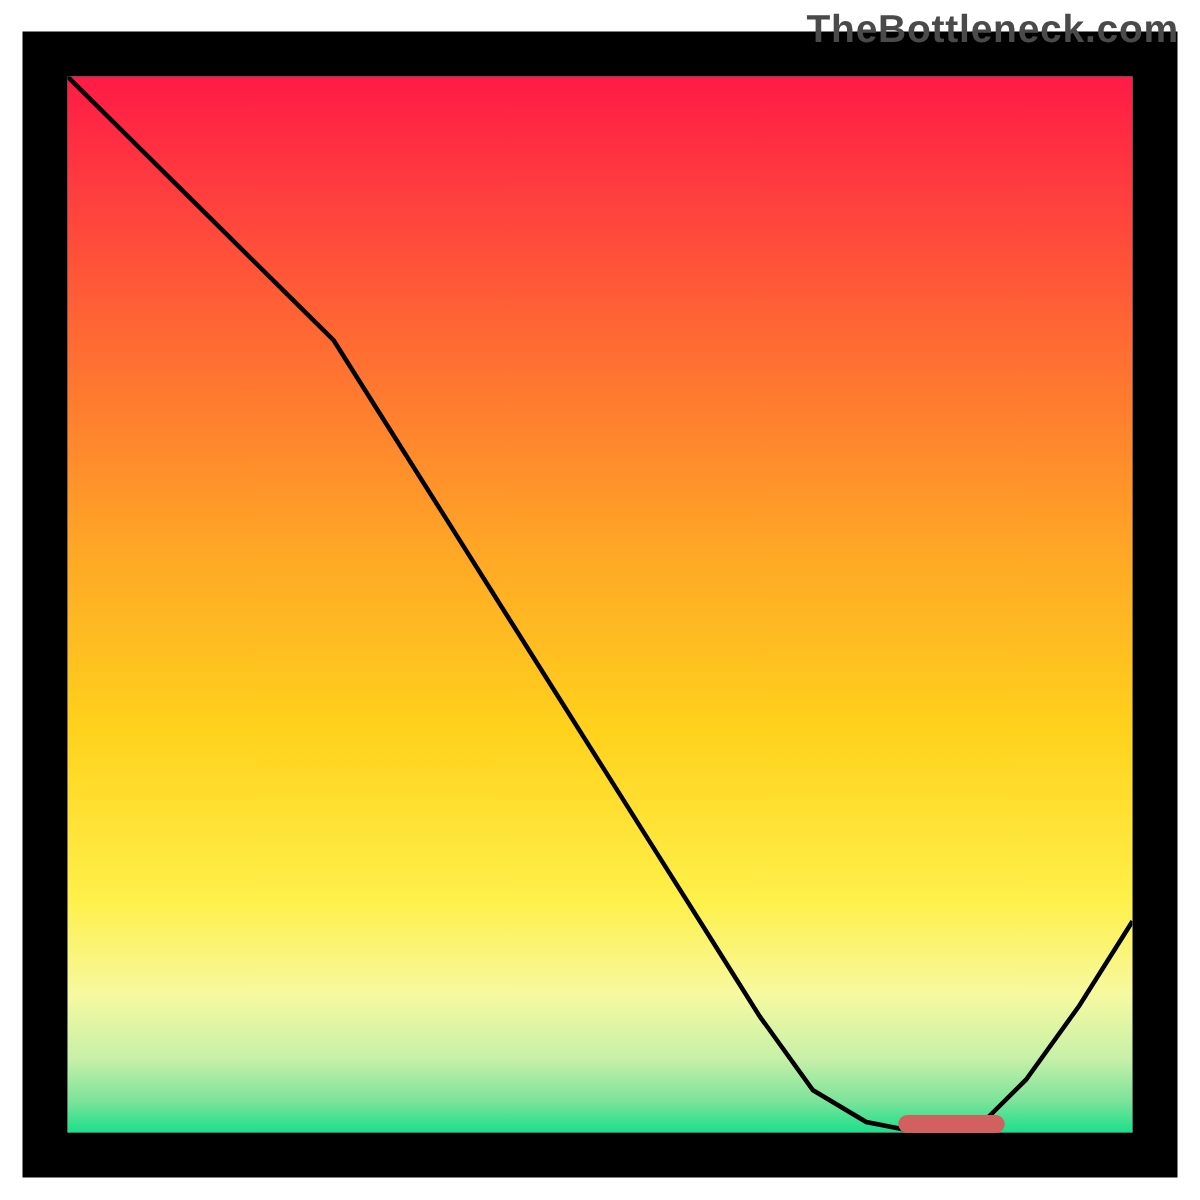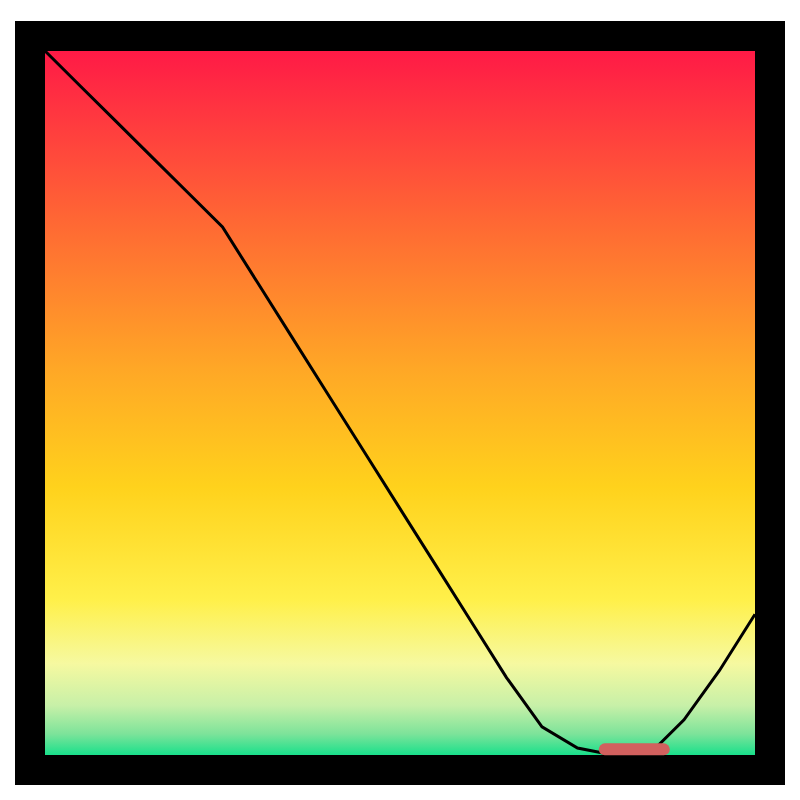--- a/index.html
+++ b/index.html
@@ -32,20 +32,21 @@
     left: 0;
     width: 800px;
     height: 800px;
     display: block;
   }
 </style>
 </head>
 <body>
 
 <div class="container">
+  <div class="watermark">TheBottleneck.com</div>
 
   <svg class="chart" viewBox="0 0 800 800">
     <defs>
       <linearGradient id="bg-grad" x1="0" y1="0" x2="0" y2="1">
           <stop offset="0%" stop-color="#ff1a46"></stop>
           <stop offset="10%" stop-color="#ff3a3f"></stop>
           <stop offset="25%" stop-color="#ff6a33"></stop>
           <stop offset="45%" stop-color="#ffa726"></stop>
           <stop offset="62%" stop-color="#ffd21c"></stop>
           <stop offset="78%" stop-color="#fff04a"></stop>

